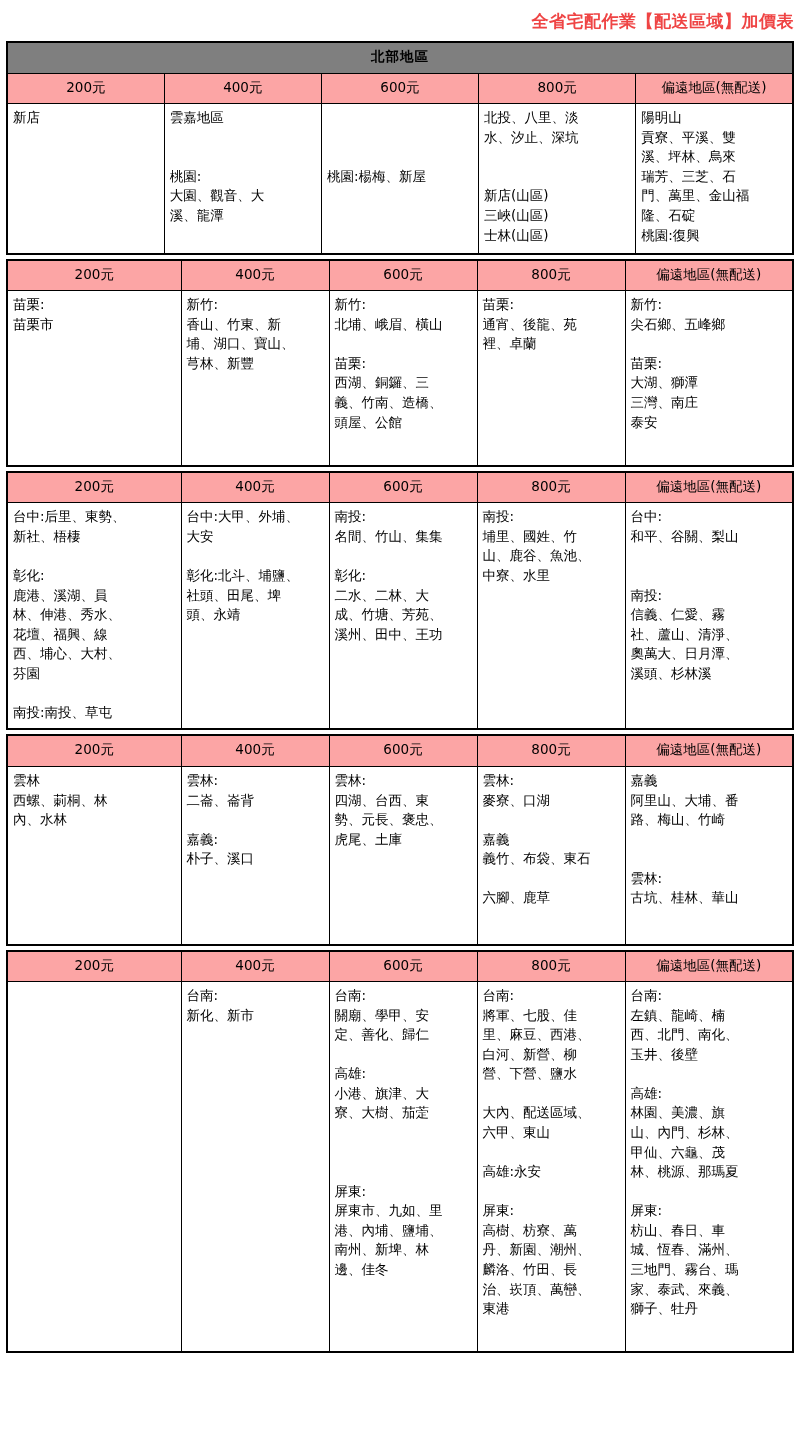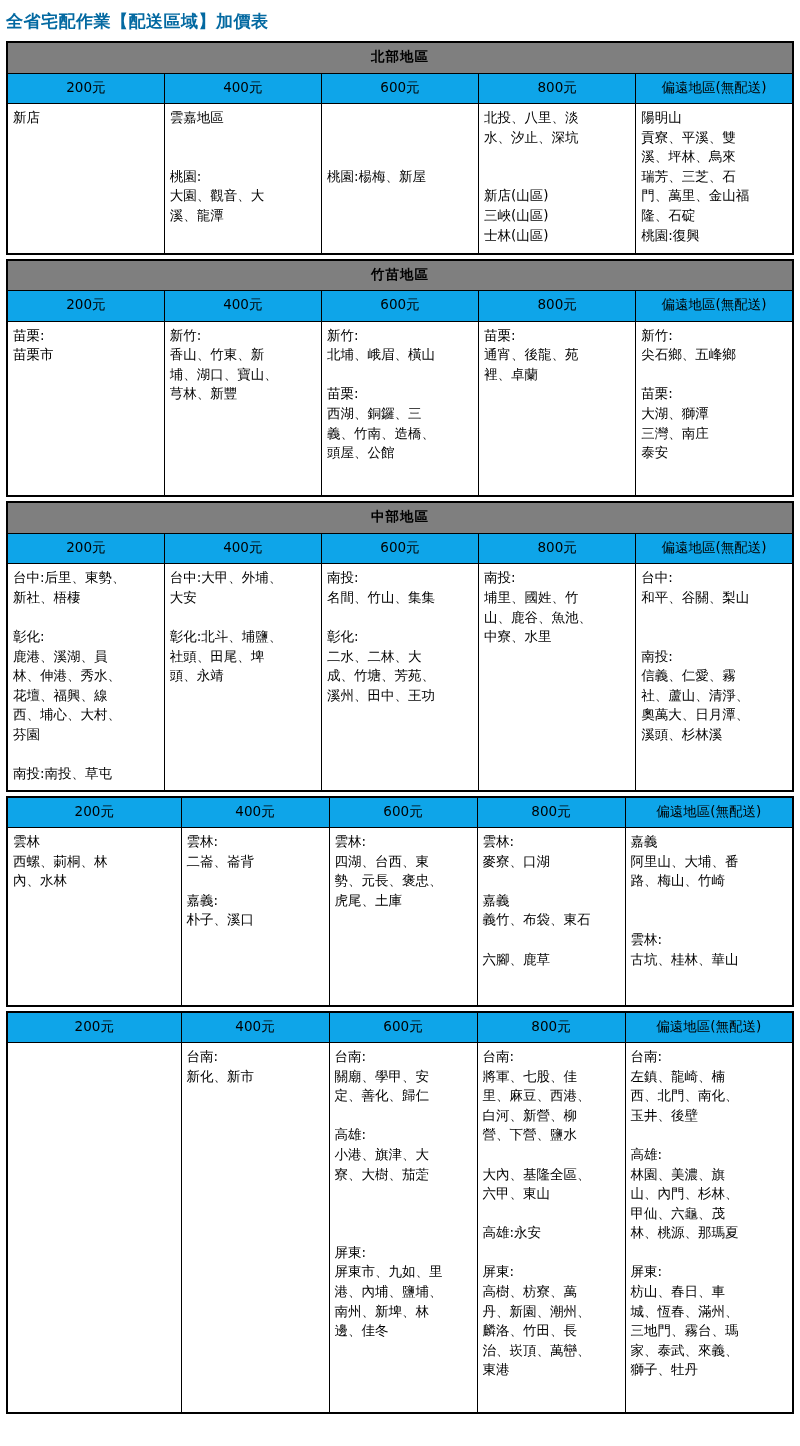--- a/index.html
+++ b/index.html
@@ -7,24 +7,24 @@
     margin: 0;
     width: 800px;
     background: #ffffff;
     font-family: "DejaVu Sans", "Liberation Sans", sans-serif;
   }
   .page {
     width: 800px;
     padding: 6px 6px 8px 6px;
   }
   .doc-title {
-    text-align: left;
+    text-align: right;
     font-size: 17px;
     font-weight: bold;
-    color: #0369a1;
+    color: #ef4444;
     padding: 4px 0 8px 0;
     letter-spacing: 0.5px;
   }
   table.grid {
     width: 788px;
     border-collapse: collapse;
     table-layout: fixed;
     border: 2px solid #000;
     padding-left: 26px;
   }
@@ -42,21 +42,21 @@
     color: #ffffff;
     text-align: center;
     font-weight: bold;
     font-size: 14px;
     padding: 2px 0 3px 0;
     vertical-align: middle;
     letter-spacing: 1px;
   }
   
   td.price-head {
-    background: #0ea5e9;
+    background: #fca5a5;
     text-align: center;
     font-weight: normal;
     font-size: 13.5px;
     padding: 2px 0 3px 0;
     vertical-align: middle;
   }
   td.cell {
     height: 150px;
   }
   .lines div { white-space: pre-wrap; }
@@ -128,23 +128,20 @@
             </div>
           </td>
     </tr>
   </tbody>
     </table>
 
   <div style="height:4px"></div>
 
   <table class="grid">
     <tbody>
-        <tr>
-      <td class="region-head" colspan="5">竹苗地區</td>
-    </tr>
     <tr>
       <td class="price-head" style="width:174px">200元</td>
       <td class="price-head" style="width:148px">400元</td>
       <td class="price-head" style="width:148px">600元</td>
       <td class="price-head" style="width:148px">800元</td>
       <td class="price-head">偏遠地區(無配送)</td>
     </tr>
     <tr>
       <td class="cell" style="height:175px">
             <div class="lines">
@@ -190,23 +187,20 @@
             </div>
           </td>
     </tr>
   </tbody>
     </table>
 
   <div style="height:4px"></div>
 
   <table class="grid">
     <tbody>
-        <tr>
-      <td class="region-head" colspan="5">中部地區</td>
-    </tr>
     <tr>
       <td class="price-head" style="width:174px">200元</td>
       <td class="price-head" style="width:148px">400元</td>
       <td class="price-head" style="width:148px">600元</td>
       <td class="price-head" style="width:148px">800元</td>
       <td class="price-head">偏遠地區(無配送)</td>
     </tr>
     <tr>
       <td class="cell" style="height:215px">
             <div class="lines">
@@ -374,21 +368,21 @@
             </div>
           </td>
       <td class="cell" style="height:370px">
             <div class="lines">
               <div>台南:</div>
               <div>將軍、七股、佳</div>
               <div>里、麻豆、西港、</div>
               <div>白河、新營、柳</div>
               <div>營、下營、鹽水</div>
               <div class="blank">&nbsp;</div>
-              <div>大內、基隆全區、</div>
+              <div>大內、配送區域、</div>
               <div>六甲、東山</div>
               <div class="blank">&nbsp;</div>
               <div>高雄:永安</div>
               <div class="blank">&nbsp;</div>
               <div>屏東:</div>
               <div>高樹、枋寮、萬</div>
               <div>丹、新園、潮州、</div>
               <div>麟洛、竹田、長</div>
               <div>治、崁頂、萬巒、</div>
               <div>東港</div>

